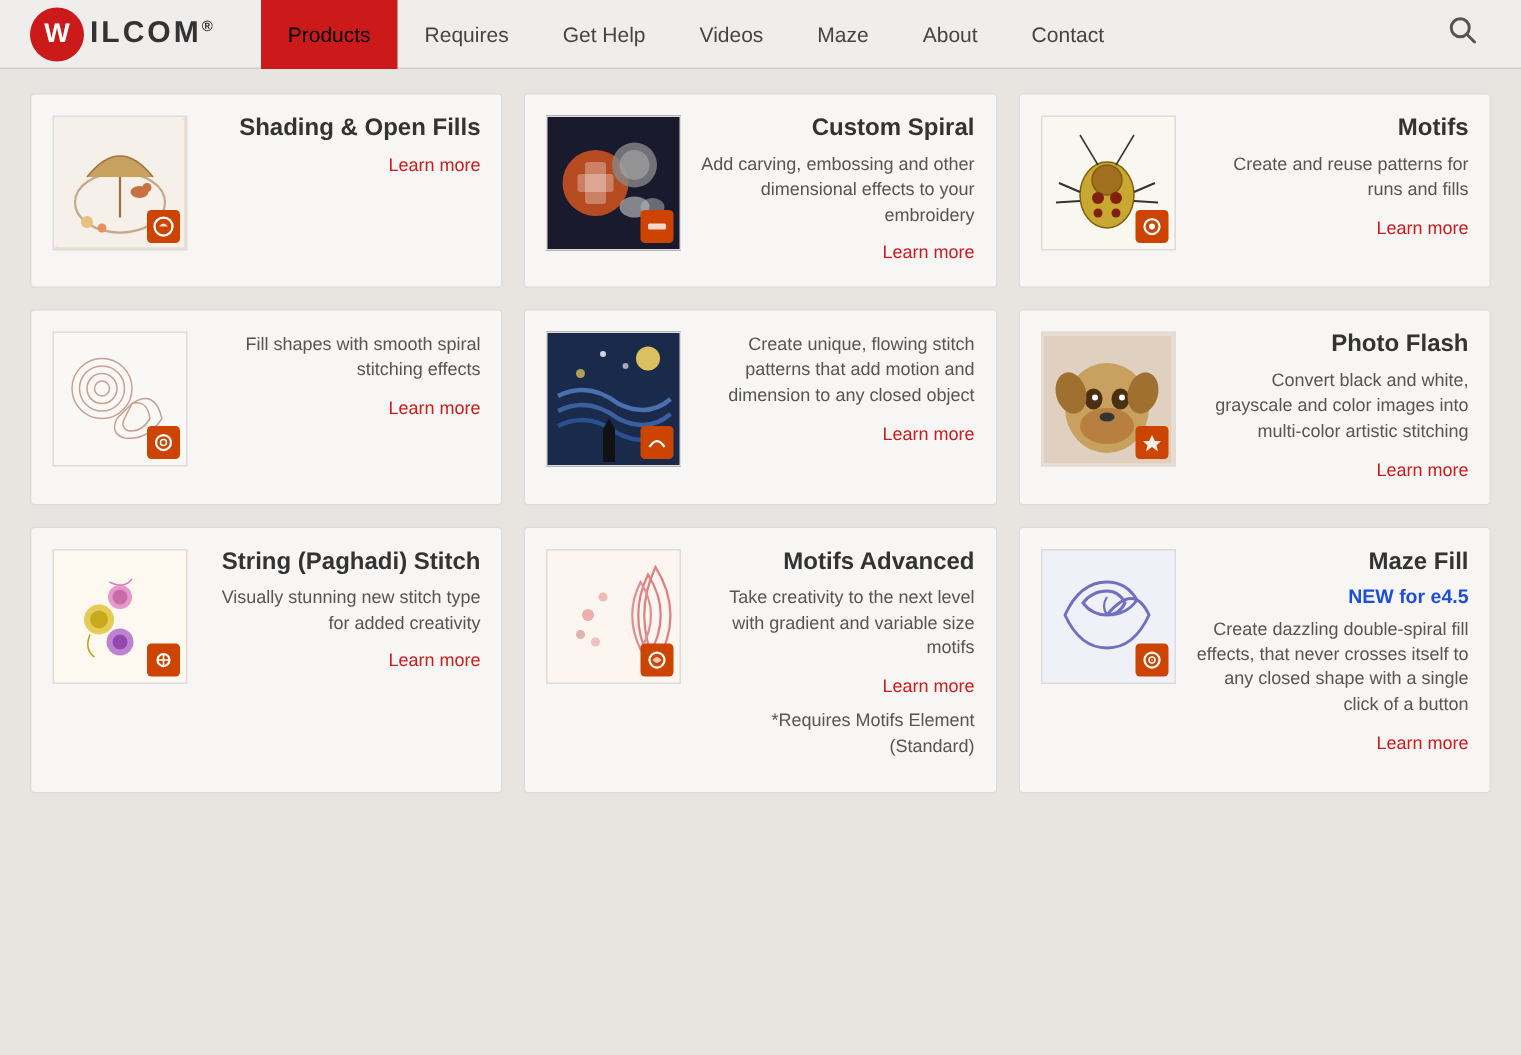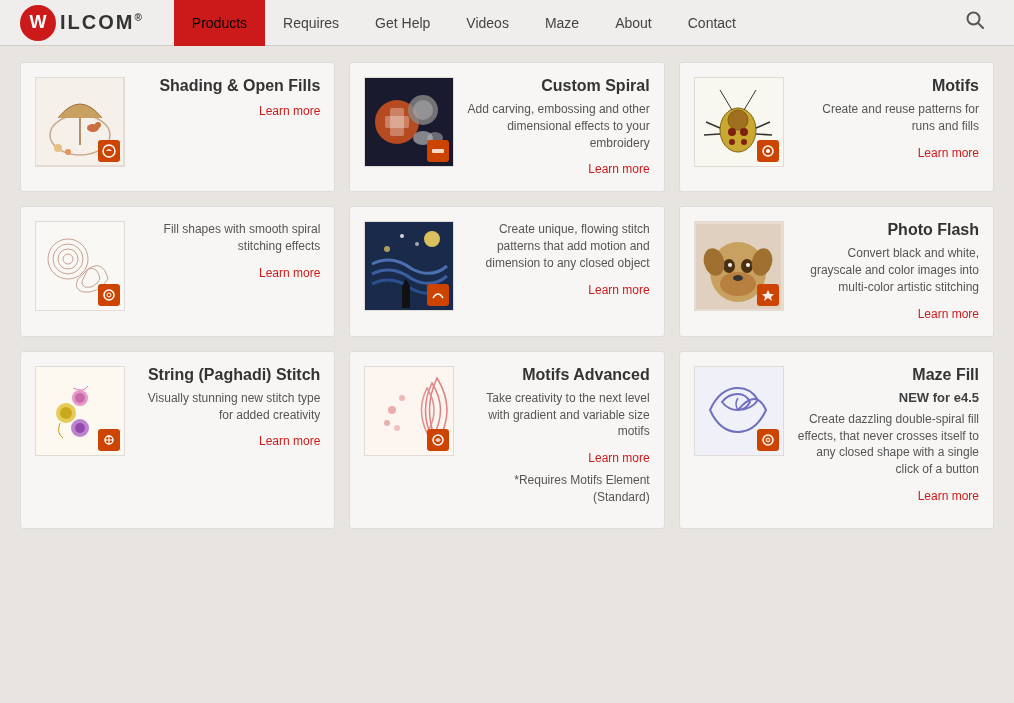--- a/index.html
+++ b/index.html
@@ -133,21 +133,21 @@
     }
 
     .card-link {
       font-size: 12px;
       color: #cc1a1a;
       cursor: pointer;
       text-decoration: none;
     }
 
     .new-badge {
-      color: #404040;
+      color: #1d4ed8;
       font-size: 13px;
       font-weight: bold;
       margin-bottom: 6px;
     }
 
     
     .img-shading { background: linear-gradient(135deg, #f5f0ea 50%, #e8ddd0 50%); }
     .img-custom-splits { background: #1a1a2e; }
     .img-motifs { background: #f8f8f0; }
     .img-spiral { background: #faf8f5; }

